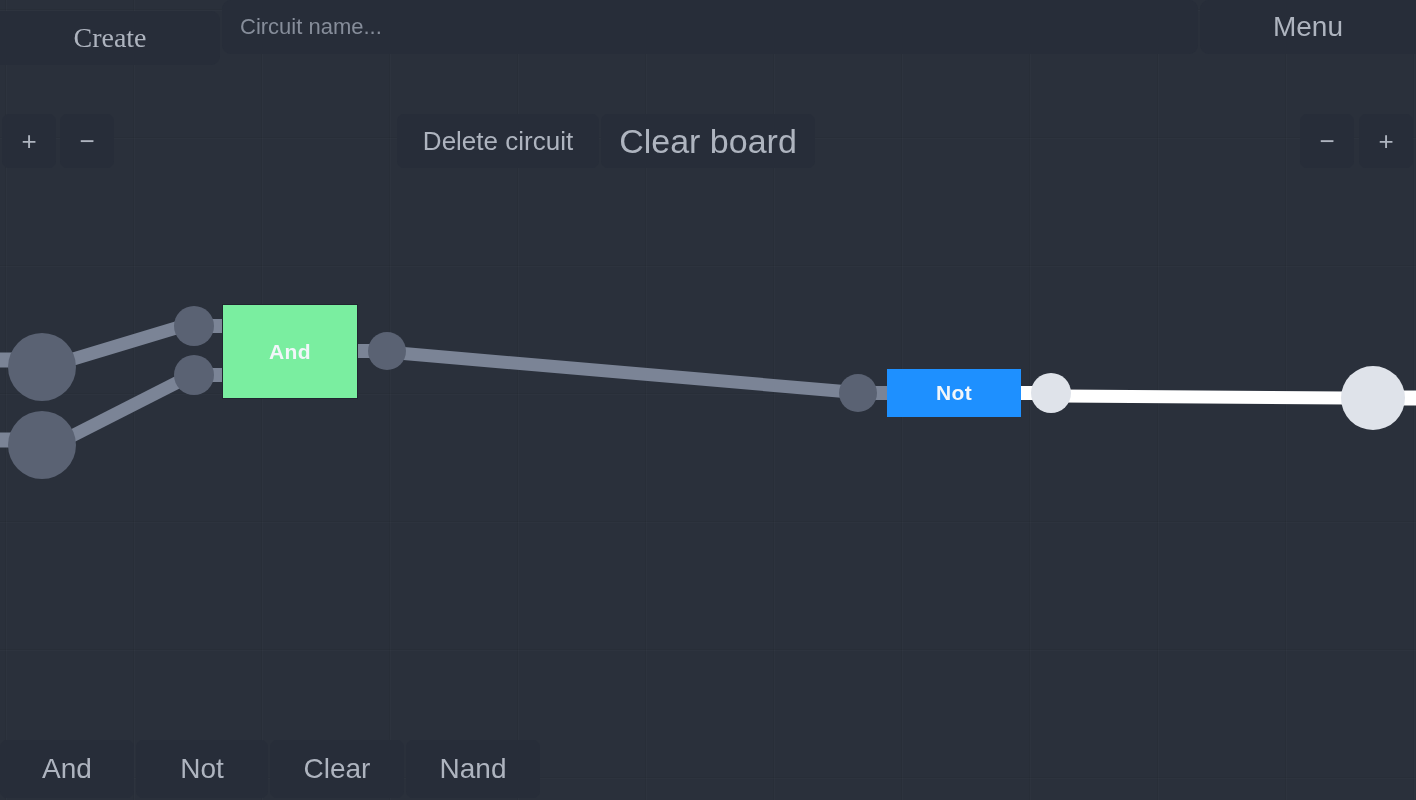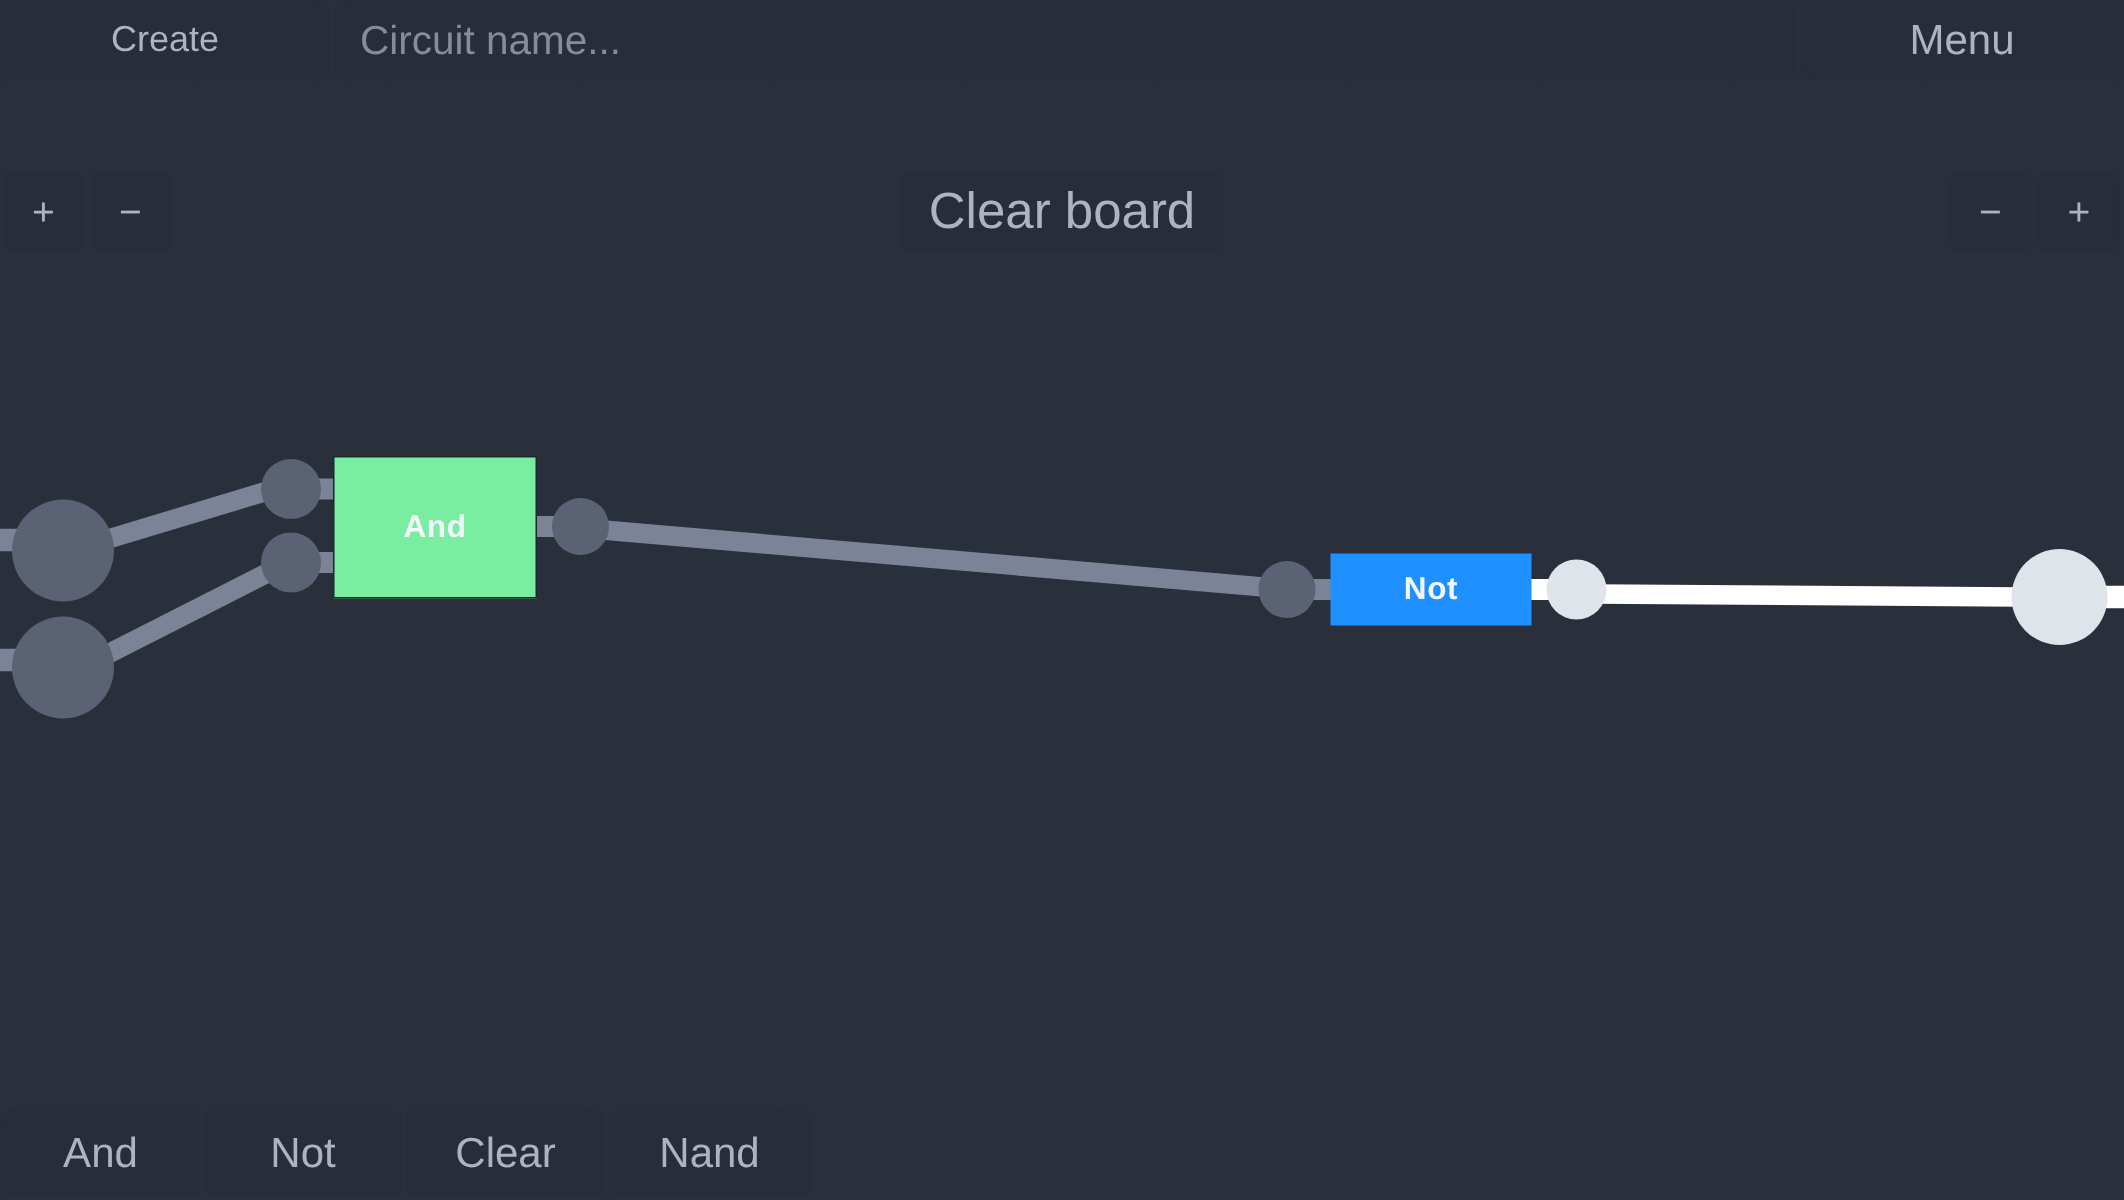--- a/index.html
+++ b/index.html
@@ -66,25 +66,25 @@
     border-radius: 7px;
     color: #aeb4bf;
     font-family: "Liberation Sans", sans-serif;
     font-weight: 300;
     display: flex;
     align-items: center;
     justify-content: center;
     cursor: pointer;
   }
 
-  #create-btn    { position:absolute; left:0;    top:0;  width:220px; height:54px; font-size:24px; border-radius:0 9px 9px 0; }
+  #create-btn    { position:absolute; left:0;    top:11px;  width:220px; height:54px; font-size:28px; border-radius:0 9px 9px 0;font-family:Liberation Serif, serif; }
   #name-input    {
     position:absolute; left:222px; top:0; width:976px; height:54px;
     background:#272d39; border:none; border-radius:9px;
-    color:#f9a8d4; font-size:27px; font-weight:300; padding:0 18px;
+    color:#f9a8d4; font-size:22px; font-weight:300; padding:0 18px;
     font-family:"Liberation Sans", sans-serif; outline:none;
   }
   #name-input::placeholder { color:#868d9a; font-weight:300; }
   #menu-btn      { position:absolute; left:1200px; top:0; width:216px; height:54px; font-size:28px; border-radius:9px 0 0 9px; }
 
   #zoom-in-left  { position:absolute; left:2px;   top:58px; width:54px; height:54px; font-size:26px; }
   #zoom-out-left { position:absolute; left:60px;  top:58px; width:54px; height:54px; font-size:26px; }
   #delete-btn    { position:absolute; left:397px; top:58px; width:202px; height:54px; font-size:26px; }
   #clear-btn     { position:absolute; left:601px; top:58px; width:214px; height:54px; font-size:34px; }
   #open-btn      { position:absolute; left:820px; top:58px; width:200px; height:54px; font-size:26px; }
@@ -147,20 +147,21 @@
     <input id="name-input" type="text" placeholder="Circuit name..." style="">
 
     <button class="btn" id="menu-btn">Menu</button>
   </div>
 
   <div class="bar" id="toolbar">
     <button class="btn" id="zoom-in-left">+</button>
 
     <button class="btn" id="zoom-out-left">−</button>
 
+    <button class="btn" id="delete-btn">Delete circuit</button>
 
     <button class="btn" id="clear-btn">Clear board</button>
 
 
     <button class="btn" id="zoom-out-right">−</button>
 
     <button class="btn" id="zoom-in-right">+</button>
   </div>
 
   <div id="palette">

